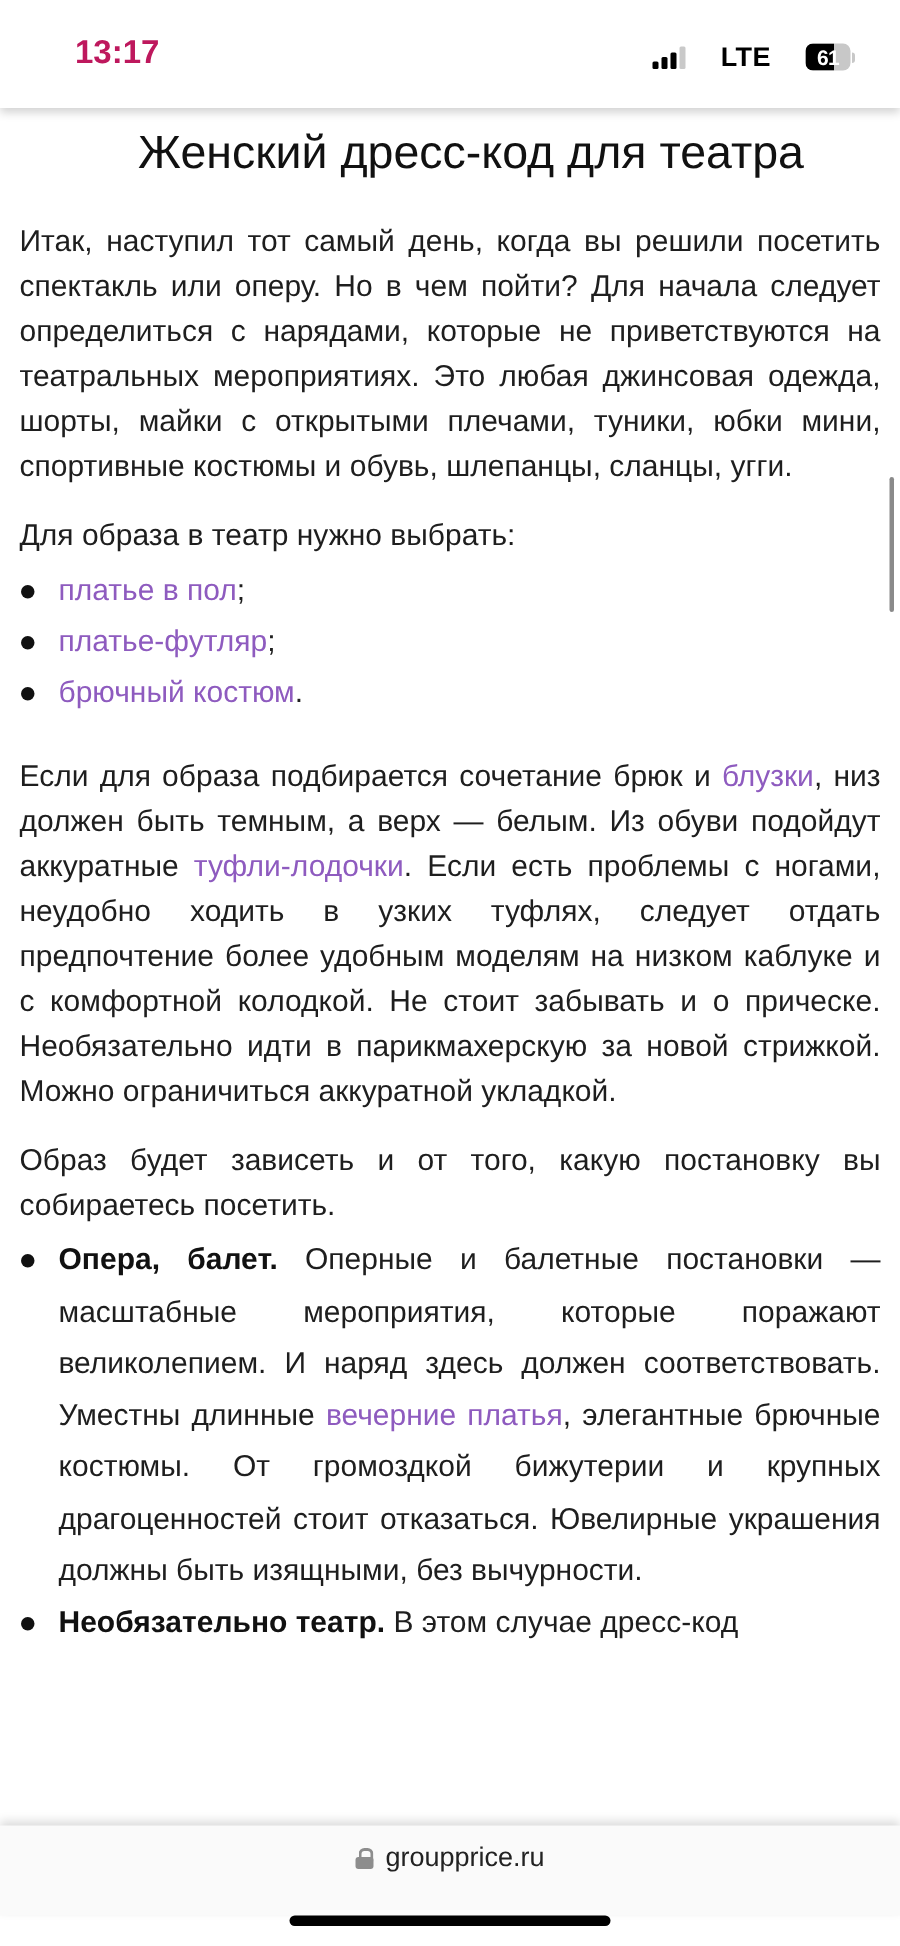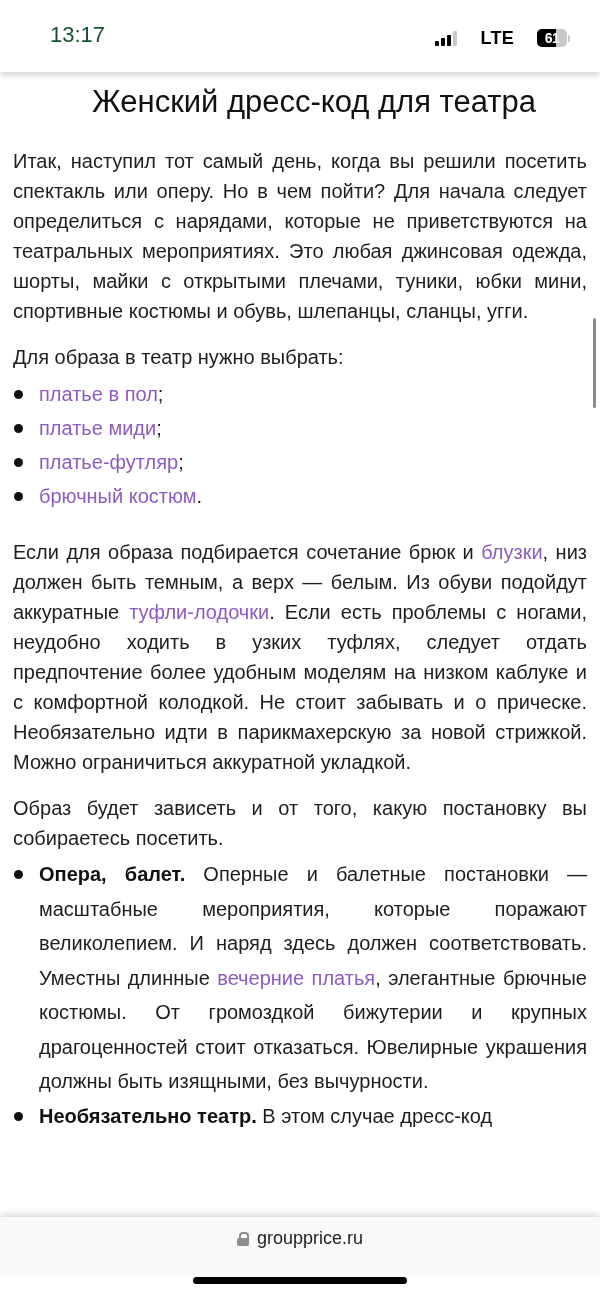--- a/index.html
+++ b/index.html
@@ -8,21 +8,21 @@
     background: #ffffff; color: #1a1a1a;
     font-family: "Liberation Sans", "DejaVu Sans", sans-serif;
   }
   .status-bar {
     position: absolute; top: 0; left: 0; width: 600px; height: 72px;
     background: #ffffff; z-index: 5;
     box-shadow: 0 3px 6px rgba(0,0,0,0.18);
   }
   .status-time {
     position: absolute; left: 50px; top: 22px;
-    font-size: 22px; font-weight: normal; color: #14532d;
+    font-size: 22px; font-weight: bold; color: #be185d;
   }
   .status-right {
     position: absolute; right: 30px; top: 27px; height: 22px;
     display: flex; align-items: center; gap: 23px;
   }
   .signal { display: flex; align-items: flex-end; gap: 2px; height: 15px; }
   .signal span { width: 4px; background: #000; border-radius: 1px; display: block; }
   .signal span.dim { background: #c9c9c9; }
   .lte { font-size: 18px; font-weight: bold; color: #000; letter-spacing: 0.3px; }
   .battery {
@@ -109,21 +109,20 @@
   </div>
 </div>
 
 <div class="content">
   <h1 class="page-title">Женский дресс-код для театра</h1>
   <div class="article">
     <p class="p1">Итак, наступил тот самый день, когда вы решили посетить спектакль или оперу. Но в чем пойти? Для начала следует определиться с нарядами, которые не приветствуются на театральных мероприятиях. Это любая джинсовая одежда, шорты, майки с открытыми плечами, туники, юбки мини, спортивные костюмы и обувь, шлепанцы, сланцы, угги.</p>
     <p class="p2">Для образа в театр нужно выбрать:</p>
     <ul class="simple">
       <li><span class="dot"></span><a class="lnk">платье в пол</a><span>;</span></li>
-      <li><span class="dot"></span><a class="lnk">платье миди</a><span>;</span></li>
       <li><span class="dot"></span><a class="lnk">платье-футляр</a><span>;</span></li>
       <li><span class="dot"></span><a class="lnk">брючный костюм</a><span>.</span></li>
     </ul>
     <p class="p3"><span>Если для образа подбирается сочетание брюк и </span><a class="lnk">блузки</a><span>, низ должен быть темным, а верх — белым. Из обуви подойдут аккуратные </span><a class="lnk">туфли-лодочки</a><span>. Если есть проблемы с ногами, неудобно ходить в узких туфлях, следует отдать предпочтение более удобным моделям на низком каблуке и с комфортной колодкой. Не стоит забывать и о прическе. Необязательно идти в парикмахерскую за новой стрижкой. Можно ограничиться аккуратной укладкой.</span></p>
     <p class="p4">Образ будет зависеть и от того, какую постановку вы собираетесь посетить.</p>
     <ul class="bullets">
       <li><span class="dot"></span><b>Опера, балет.</b><span> Оперные и балетные постановки — масштабные мероприятия, которые поражают великолепием. И наряд здесь должен соответствовать. Уместны длинные </span><a class="lnk">вечерние платья</a><span>, элегантные брючные костюмы. От громоздкой бижутерии и крупных драгоценностей стоит отказаться. Ювелирные украшения должны быть изящными, без вычурности.</span></li>
       <li><span class="dot"></span><b>Необязательно театр.</b><span> В этом случае дресс-код</span></li>
     </ul>
   </div>

